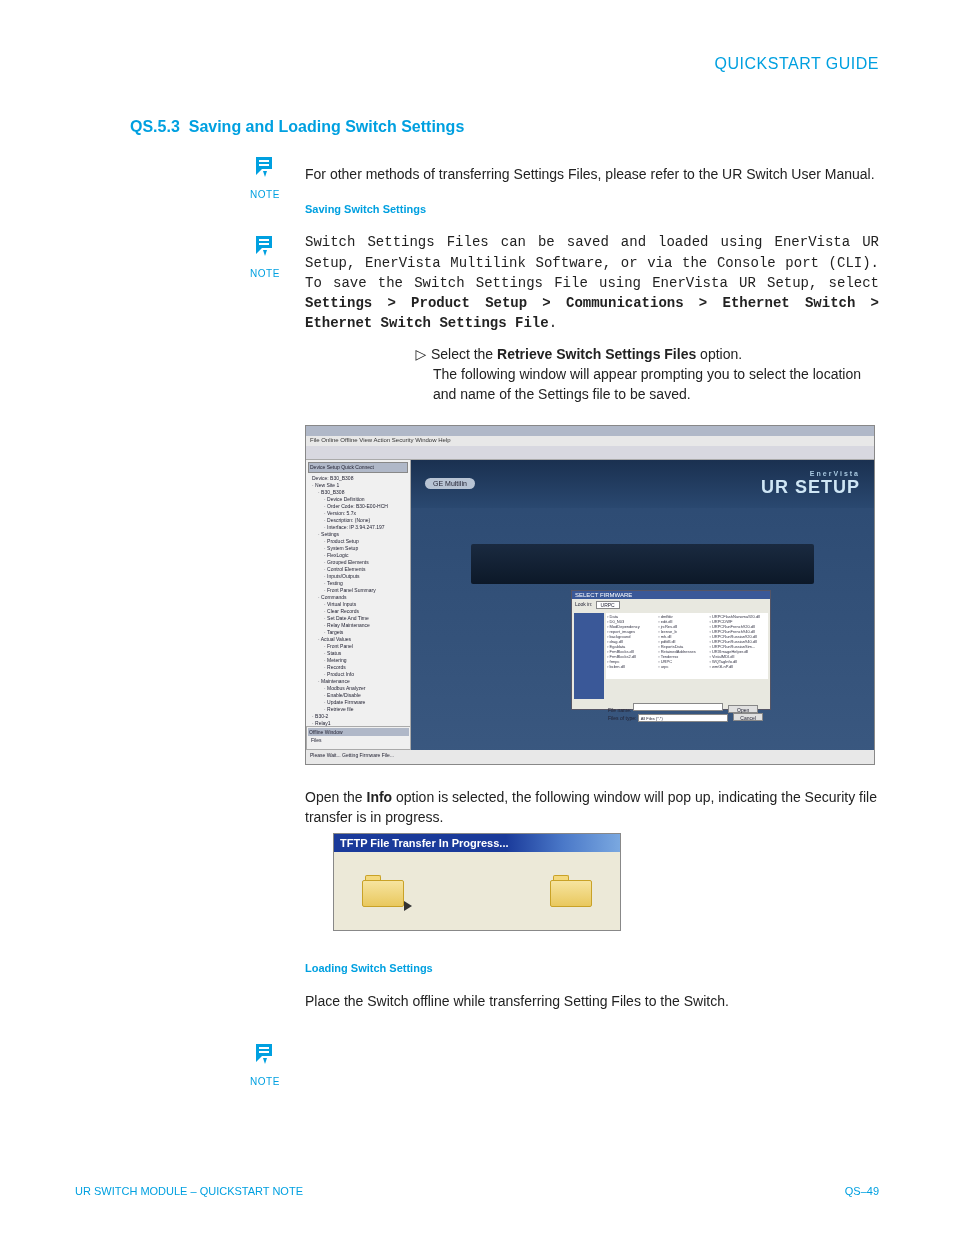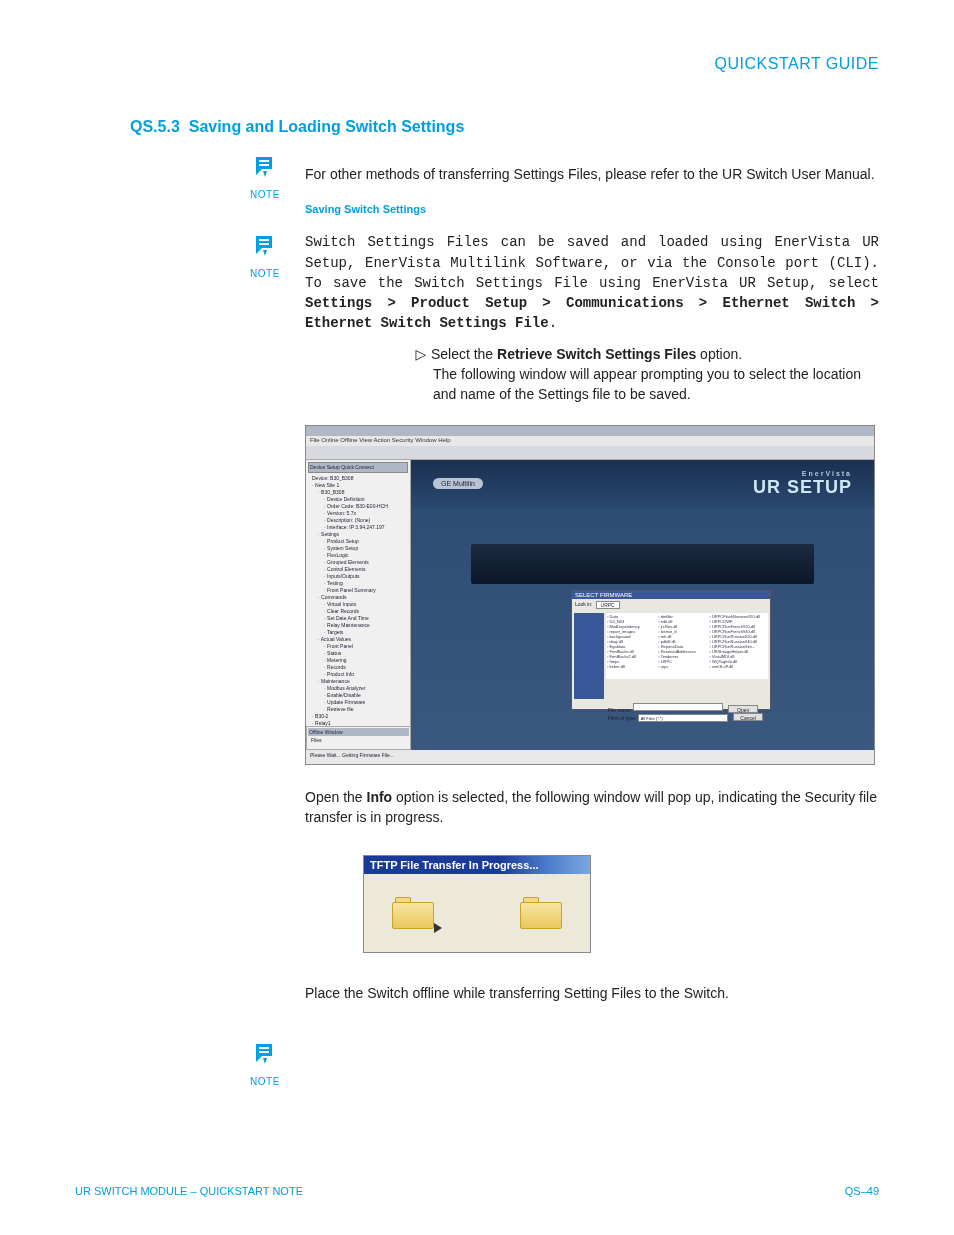--- a/index.html
+++ b/index.html
@@ -88,21 +88,21 @@
   }
   .app-tree-head { background:#b0b8c8; border:1px solid #888; margin-bottom:2px; padding:1px; }
   .tree-line { white-space: nowrap; padding-left: 4px; }
   .tree-line.i1 { padding-left: 10px; }
   .tree-line.i2 { padding-left: 16px; }
   .app-main { flex:1; position:relative; }
   .app-banner {
     height: 48px;
     background: linear-gradient(#1a3050, #2a4870);
     display:flex; align-items:center; justify-content:space-between;
-    padding: 0 22px;
+    padding: 0 14px;
   }
   .ge-badge { background:#b8c4d4; border-radius:10px; padding:2px 8px; font-size:7px; color:#223; }
   .ur-setup { color:#cfe6f5; font-weight:bold; font-size:18px; letter-spacing:1px; text-align:right; }
   .ur-setup .sm { font-size:7px; display:block; letter-spacing:2px; color:#a8c8e0; }
   .device-strip { height:40px; margin:36px 60px 0 60px; background:linear-gradient(#1a2a40,#0c1828); border-radius:2px; }
   .file-dialog {
     position:absolute; top:130px; left:160px; width:200px; height:120px;
     background:#e8e8e0; border:1px solid #556; font-size:5px;
   }
   .fd-title { background:#3a5898; color:#fff; padding:1px 3px; font-size:6px; }
@@ -112,22 +112,22 @@
   .fd-main .fcol { display:inline-block; vertical-align:top; width:32%; }
   .fd-main .fline { white-space:nowrap; font-size:4px; line-height:5px; color:#334; }
   .fd-foot { padding:1px 3px 0 36px; }
   .fd-in { display:inline-block; background:#fff; border:1px solid #888; height:8px; width:90px; margin:1px 0; }
   .fd-btn { display:inline-block; background:#e0e0e0; border:1px solid #888; height:8px; width:30px; margin-left:4px; text-align:center; line-height:8px; }
   .app-status { position:absolute; bottom:0; left:0; right:0; height:14px; background:#e8e8e8; }
   .offline-box { position:absolute; left:0; bottom:14px; width:105px; height:24px; background:#f0f0f0; border:1px solid #aaa; font-size:5px; padding:1px; }
 
   
   .tftp-mock {
-    margin: 28px auto 30px auto;
-    width: 228px;
+    margin: 6px auto 30px auto;
+    width: 288px;
     border: 1px solid #888;
   }
   .tftp-title {
     background: linear-gradient(90deg, #1a3a9a 60%, #4a78c8 80%, #7aa8e0);
     color:#fff; font-size:11px; font-weight:bold; padding:3px 6px;
   }
   .tftp-body {
     height: 78px; background:#ece9d8; display:flex; align-items:center; justify-content:space-between;
     padding: 0 28px;
   }
@@ -279,20 +279,23 @@
           <div class="bod"></div>
           <div class="arrow"></div>
         </div>
       <div class="folder plain">
           <div class="tab"></div>
           <div class="bod"></div>
         </div>
     </div>
   </div>
 
+  <div class="body-block">
+    <div class="sub-heading">Loading Switch Settings</div>
+  </div>
 
   <div class="note-icon" style="top:1042px;">
     <svg viewBox="0 0 24 28">
         <path fill="#00a0e0" d="M3 2h16v12H9l-6 6V2z"></path>
         <path fill="#fff" d="M6 5h10v2H6zm0 4h10v2H6z"></path>
         <path fill="#00a0e0" d="M10 16l2 6 2-6z"></path>
       </svg>
     <div class="note-label">NOTE</div>
   </div>
 

